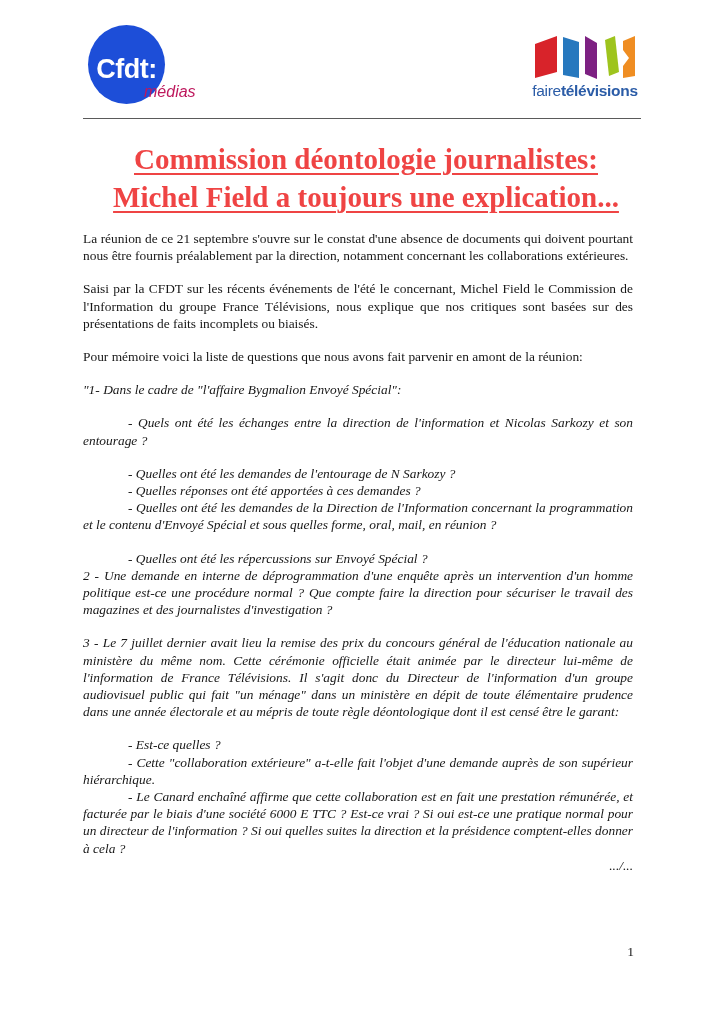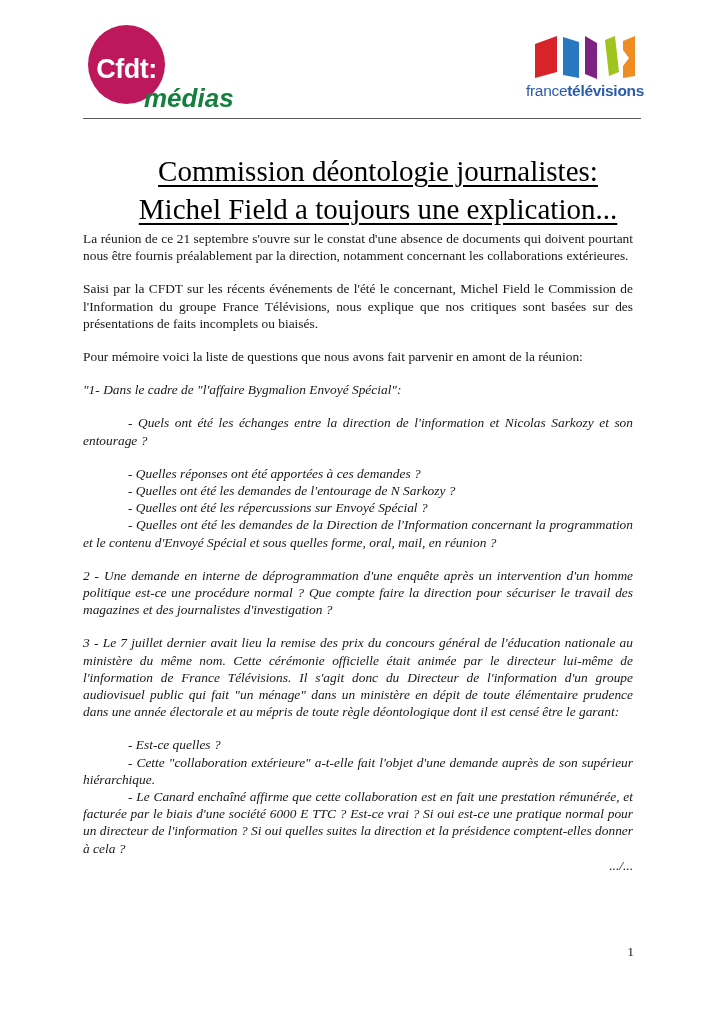--- a/index.html
+++ b/index.html
@@ -12,55 +12,55 @@
     position: relative;
     overflow: hidden;
   }
   .page { position: absolute; inset: 0; background: #ffffff; }
 
   
   .cfdt-logo { position: absolute; left: 88px; top: 23px; width: 160px; height: 92px; }
   .cfdt-circle {
     position: absolute; left: 0; top: 2px;
     width: 77px; height: 79px; border-radius: 50%;
-    background: #be185d;
+    background: #1d4ed8;
     display: flex; align-items: center; justify-content: center;
   }
   .cfdt-circle span {
     font-family: "Liberation Sans", sans-serif;
     font-weight: bold; font-size: 27px; color: #ffffff;
     letter-spacing: -0.5px; padding-top: 10px;
   }
   .cfdt-medias {
     position: absolute; left: 56px; top: 60px;
     font-family: "Liberation Sans", sans-serif;
-    font-style: italic; font-weight: bold;
-    font-size: 26px; color: #15803d; letter-spacing: 0px;
+    font-style: italic; font-weight: normal;
+    font-size: 16px; color: #be185d; letter-spacing: 0px;
   }
 
   .ftv-logo { position: absolute; left: 505px; top: 34px; width: 160px; text-align: center; }
   .ftv-bars { display: block; margin: 0 auto 2px auto; }
   .ftv-text {
     font-family: "Liberation Sans", sans-serif;
     font-size: 15.5px; color: #2B5CA7; letter-spacing: -0.3px;
     white-space: nowrap;
   }
   .ftv-text .bold { font-weight: bold; }
 
   .rule {
     position: absolute; top: 118px; left: 83px; width: 558px; height: 0;
     border: none; border-top: 1.6px solid #5a5a5a;
   }
 
   
   .doc-title {
     position: absolute; top: 136px; left: 42px; width: 640px;
-    margin: 16px; text-align: center;
-    font-size: 29px; line-height: 38px; font-weight: normal;
-    color: #000000;
+    margin: 4px; text-align: center;
+    font-size: 29px; line-height: 38px; font-weight: bold;
+    color: #ef4444;
     text-decoration: underline;
     text-decoration-thickness: 2px;
     text-underline-offset: 4px;
   }
 
   
   .body-text {
     position: absolute; top: 230px; left: 83px; width: 558px;
     font-size: 13.4px; line-height: 17.2px;
     text-align: justify;
@@ -90,40 +90,40 @@
 
   <div class="ftv-logo">
     <svg class="ftv-bars" width="104" height="46" viewBox="0 0 104 46">
       <polygon points="2,10 24,2 24,38 2,44" fill="#D8232A"></polygon>
       <polygon points="30,3 46,8 46,44 30,41" fill="#2778BE"></polygon>
       <polygon points="52,2 64,9 64,45 52,40" fill="#7D2182"></polygon>
       <polygon points="72,6 82,2 86,38 76,42" fill="#9EC41D"></polygon>
       <polygon points="90,7 102,2 102,42 90,44" fill="#EF8D22"></polygon>
       <polygon fill="#ffffff" points="90,16 96,24 90,32"></polygon>
     </svg>
-    <div class="ftv-text"><span>france</span><span class="bold">télévisions</span></div>
+    <div class="ftv-text"><span>faire</span><span class="bold">télévisions</span></div>
   </div>
 
   <div class="rule"></div>
 
   <h1 class="doc-title">
     <span>Commission déontologie journalistes:</span><br>
     <span>Michel Field a toujours une explication...</span>
   </h1>
 
   <main class="body-text">
     <p>La réunion de ce 21 septembre s'ouvre sur le constat d'une absence de documents qui doivent pourtant nous être fournis préalablement par la direction, notamment concernant les collaborations extérieures.</p>
     <p>Saisi par la CFDT sur les récents événements de l'été le concernant, Michel Field le Commission de l'Information du groupe France Télévisions, nous explique que nos critiques sont basées sur des présentations de faits incomplets ou biaisés.</p>
     <p>Pour mémoire voici la liste de questions que nous avons fait parvenir en amont de la réunion:</p>
     <p class="it">"1- Dans le cadre de "l'affaire Bygmalion Envoyé Spécial":</p>
     <p class="it ind">- Quels ont été les échanges entre la direction de l'information et Nicolas Sarkozy et son entourage ?</p>
+    <p class="it ind tight">- Quelles ont été les demandes de l'entourage de N Sarkozy ?</p>
     <p class="it ind tight">- Quelles réponses ont été apportées à ces demandes ?</p>
-    <p class="it ind tight">- Quelles ont été les demandes de l'entourage de N Sarkozy ?</p>
+    <p class="it ind">- Quelles ont été les demandes de la Direction de l'Information concernant la programmation et le contenu d'Envoyé Spécial et sous quelles forme, oral, mail, en réunion ?</p>
     <p class="it ind tight">- Quelles ont été les répercussions sur Envoyé Spécial ?</p>
-    <p class="it ind">- Quelles ont été les demandes de la Direction de l'Information concernant la programmation et le contenu d'Envoyé Spécial et sous quelles forme, oral, mail, en réunion ?</p>
     <p class="it">2 - Une demande en interne de déprogrammation d'une enquête après un intervention d'un homme politique est-ce une procédure normal ? Que compte faire la direction pour sécuriser le travail des magazines et des journalistes d'investigation ?</p>
     <p class="it">3 - Le 7 juillet dernier avait lieu la remise des prix du concours général de l'éducation nationale au ministère du même nom. Cette cérémonie officielle était animée par le directeur lui-même de l'information de France Télévisions. Il s'agit donc du Directeur de l'information d'un groupe audiovisuel public qui fait "un ménage" dans un ministère en dépit de toute élémentaire prudence dans une année électorale et au mépris de toute règle déontologique dont il est censé être le garant:</p>
     <p class="it ind tight">- Est-ce quelles ?</p>
     <p class="it ind tight">- Cette "collaboration extérieure" a-t-elle fait l'objet d'une demande auprès de son supérieur hiérarchique.</p>
     <p class="it ind tight">- Le Canard enchaîné affirme que cette collaboration est en fait une prestation rémunérée, et facturée par le biais d'une société 6000 E TTC ? Est-ce vrai ? Si oui est-ce une pratique normal pour un directeur de l'information ? Si oui quelles suites la direction et la présidence comptent-elles donner à cela ?</p>
     <p class="cont">.../...</p>
   </main>
 
   <div class="page-number">1</div>
 

